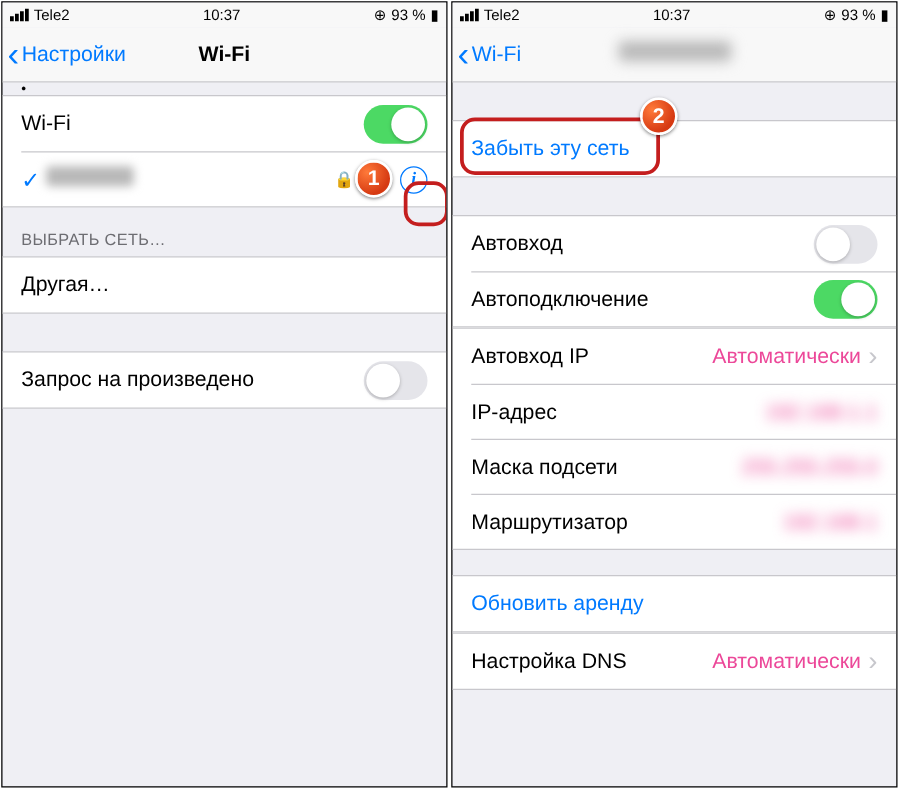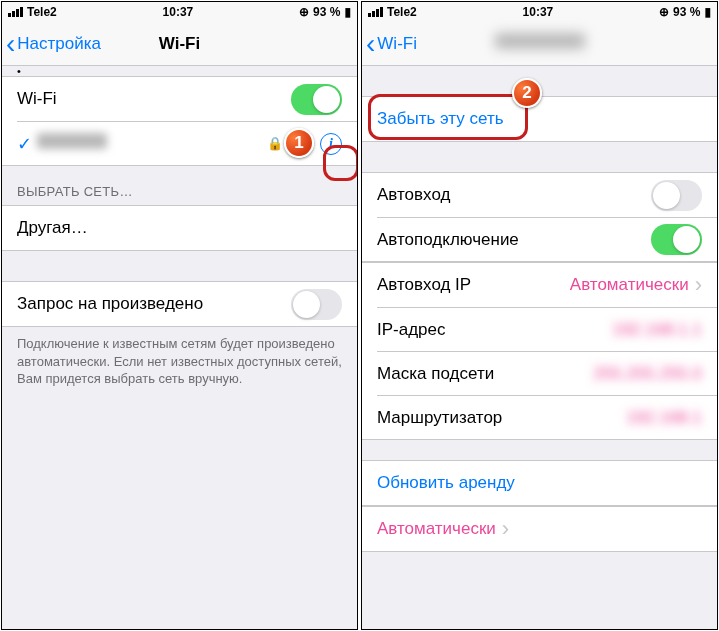--- a/index.html
+++ b/index.html
@@ -1,20 +1,20 @@
 <!DOCTYPE html>
 <html><head>
 <meta charset="utf-8">
 <style>
 *{box-sizing:border-box;margin:0;padding:0;font-family:-apple-system,Helvetica,Arial,sans-serif;-webkit-font-smoothing:antialiased}
 body{background:#fff;width:719px;height:631px;overflow:hidden}
 .frame{position:absolute;width:357px;height:629px;border:1px solid #000;background:#efeff4;overflow:hidden}
 .frame.left{left:1px;top:1px}
 .frame.right{left:361px;top:1px}
-.status{height:20px;background:#f8f8f8;display:flex;align-items:center;justify-content:space-between;padding:0 6px;font-size:12px;font-weight:700}
+.status{height:20px;background:#f8f8f8;display:flex;align-items:center;justify-content:space-between;padding:0 6px;font-size:12px;font-weight:400}
 .status .l,.status .r{display:flex;align-items:center;gap:4px}
 .sigbars{display:inline-flex;align-items:flex-end;gap:1px}
 .sigbars i{width:3px;background:#000;display:block}
 .sigbars i:nth-child(1){height:4px}.sigbars i:nth-child(2){height:6px}.sigbars i:nth-child(3){height:8px}.sigbars i:nth-child(4){height:10px}
 .nav{height:44px;background:#f8f8f8;border-bottom:1px solid #c8c7cc;display:flex;align-items:center;position:relative}
 .back{color:#007aff;font-size:17px;display:flex;align-items:center;padding-left:4px;cursor:pointer}
 .chev{font-size:28px;font-weight:300;line-height:1;margin-right:2px}
 .title{position:absolute;left:50%;transform:translateX(-50%);font-size:17px;font-weight:600}
 .blurT{filter:blur(4px);color:#555}
 .section{background:#fff;border-top:1px solid #c8c7cc;border-bottom:1px solid #c8c7cc}
@@ -62,21 +62,21 @@
     <div>10:37</div>
     <div class="r">
         <span>⊕</span>
         <span>93 %</span>
         <span>▮</span>
       </div>
   </div>
   <div class="nav">
     <div class="back">
         <span class="chev">‹</span>
-        <span>Настройка</span>
+        <span>Настройки</span>
       </div>
     <div class="title">Wi-Fi</div>
   </div>
 
   <div class="dots">•</div>
 
   <div class="section">
     <div class="row">
       <span class="lab">Wi-Fi</span>
       <span class="tog on"></span>
@@ -101,21 +101,20 @@
     </div>
   </div>
 
   <div class="gap"></div>
   <div class="section">
     <div class="row">
       <span class="lab">Запрос на произведено</span>
       <span class="tog off"></span>
     </div>
   </div>
-  <div class="ftr">Подключение к известным сетям будет произведено автоматически. Если нет известных доступных сетей, Вам придется выбрать сеть вручную.</div>
 
   <div class="callout" style="left:321px;top:143px;width:36px;height:36px"></div>
   <div class="badge" style="left:282px;top:126px">1</div>
 </div>
 
 <div class="frame right">
   <div class="status">
     <div class="l">
         <span class="sigbars">
           <i></i>
@@ -181,20 +180,21 @@
 
   <div class="gapS"></div>
   <div class="section">
     <div class="row">
       <span class="lab link">Обновить аренду</span>
     </div>
   </div>
 
   <div class="section">
     <div class="row">
+      <span class="lab">Настройка DNS</span>
       <span class="val">Автоматически</span>
       <span class="disc">›</span>
     </div>
   </div>
 
   <div class="callout" style="left:6px;top:92px;width:160px;height:46px"></div>
   <div class="badge" style="left:150px;top:76px">2</div>
 </div>
 
 </body></html>

